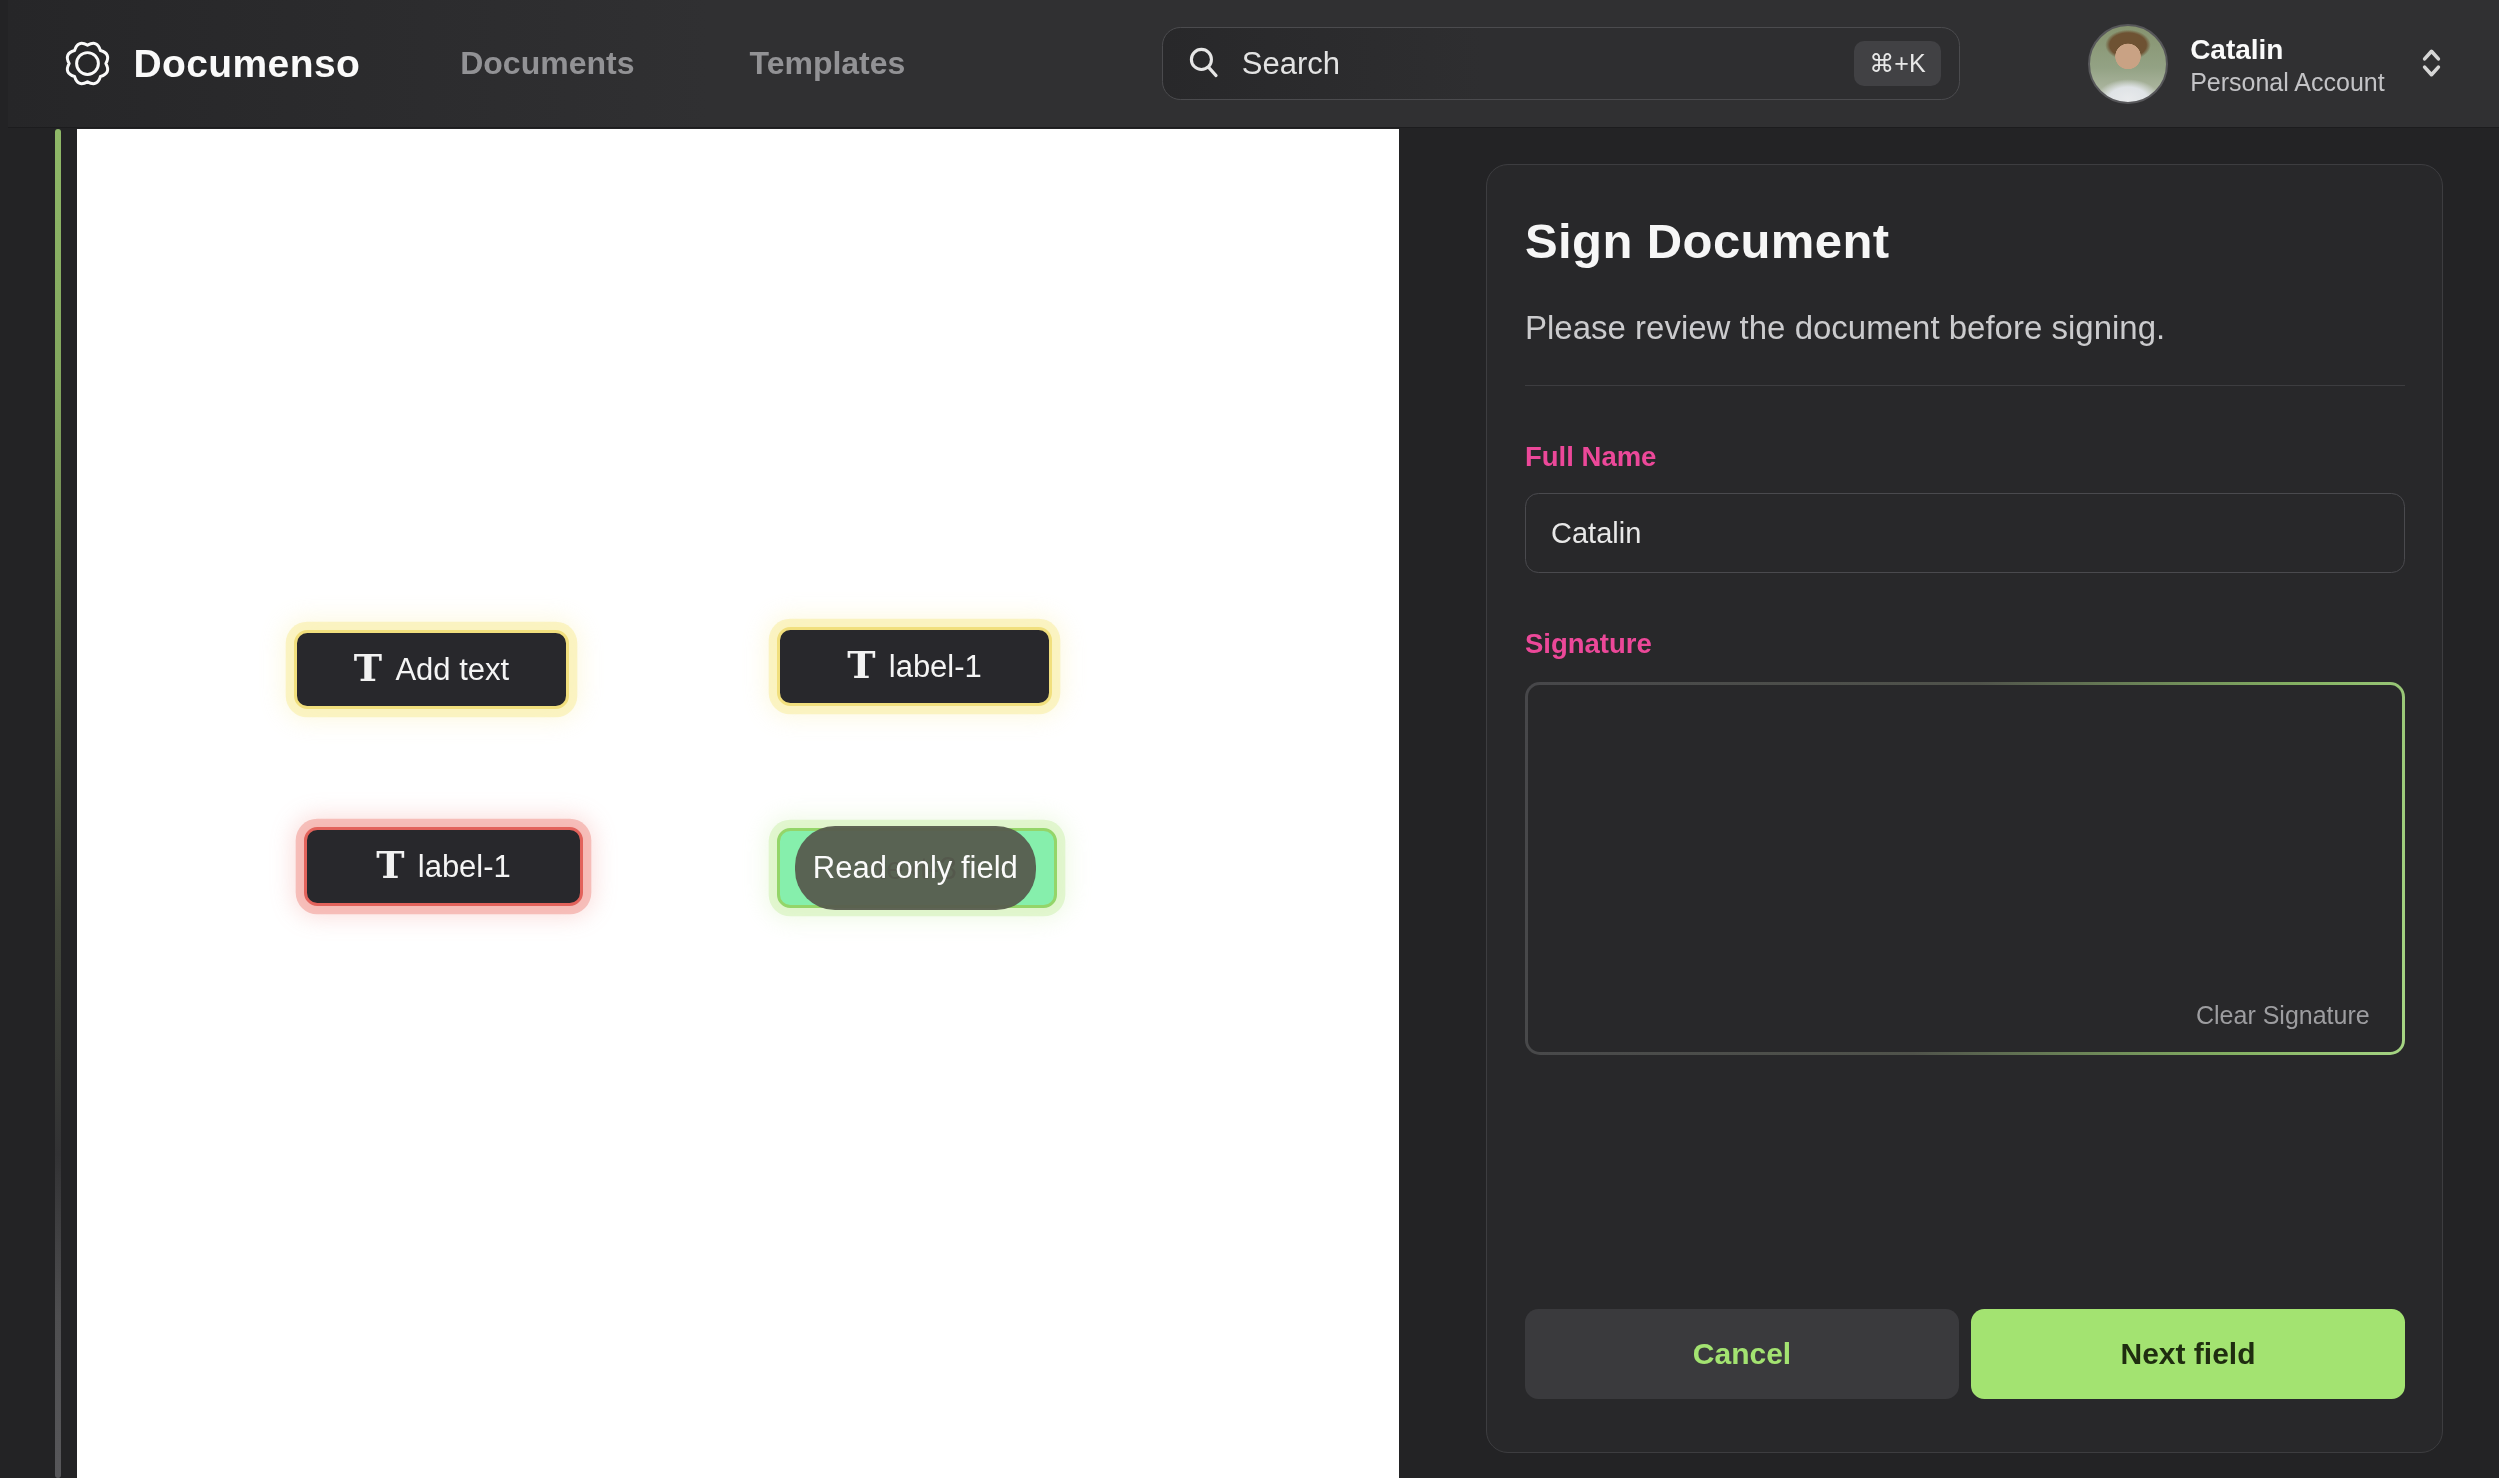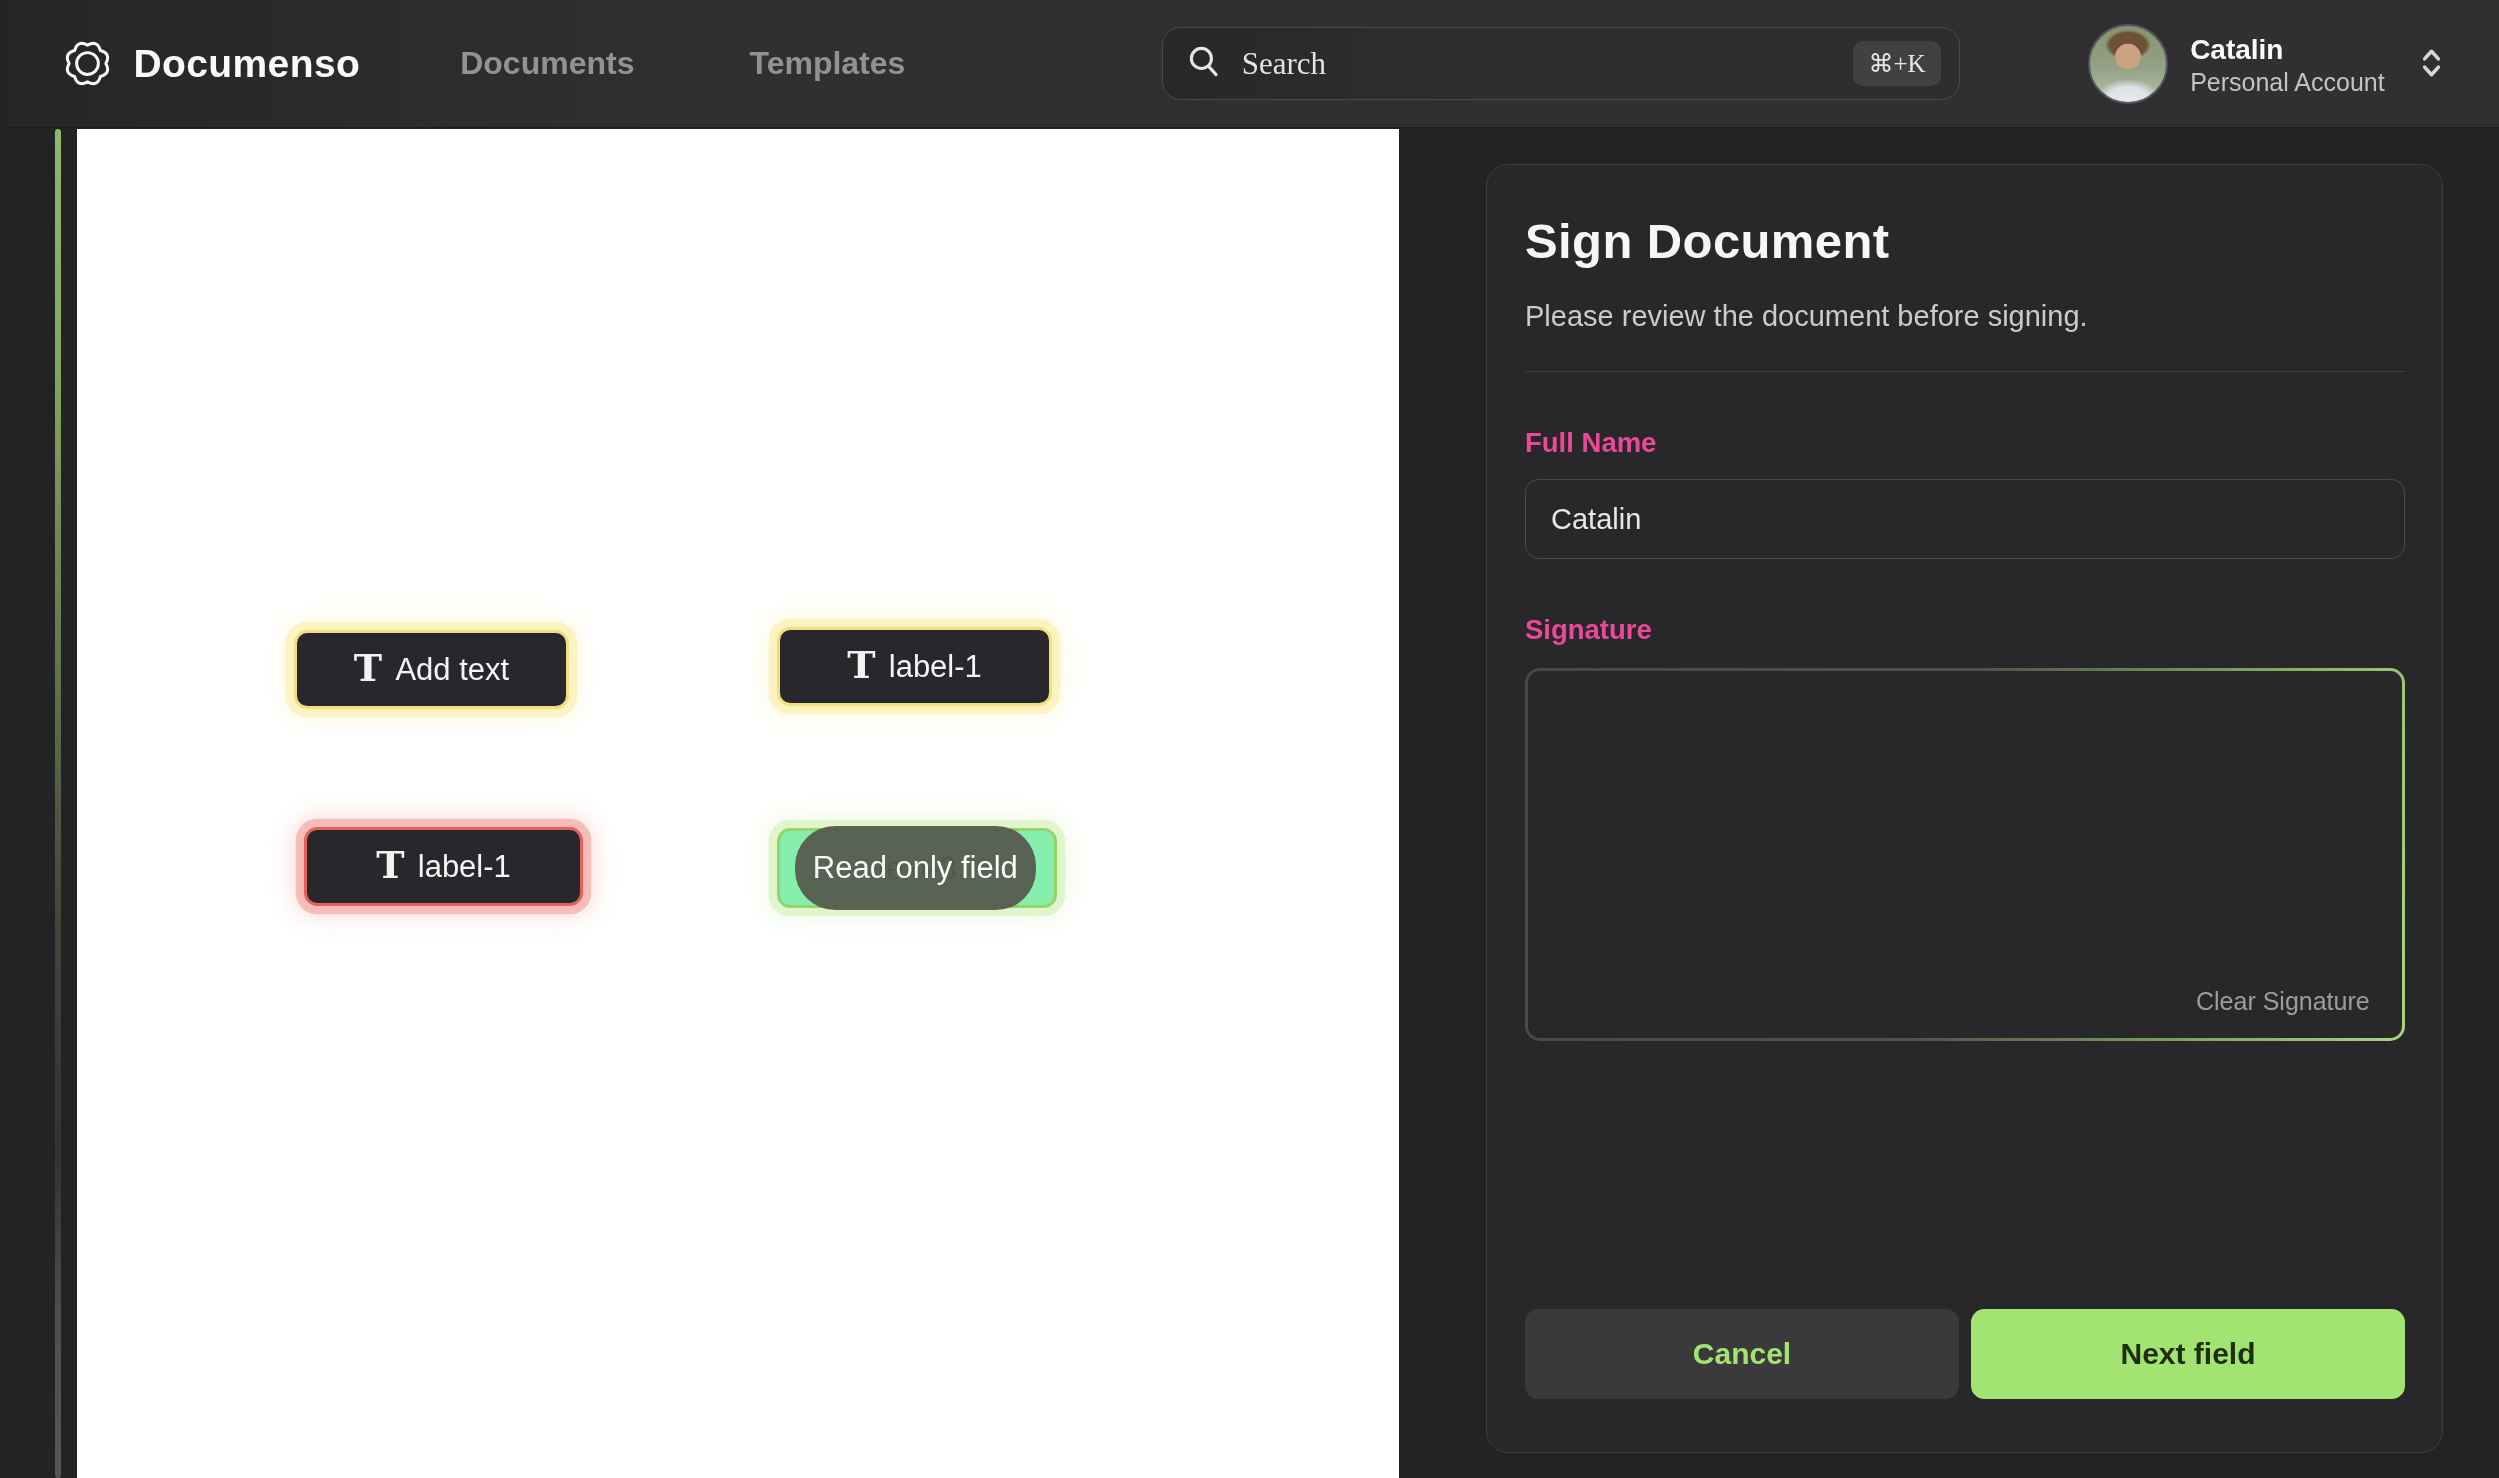--- a/index.html
+++ b/index.html
@@ -21,21 +21,21 @@
   .brand svg { display: block; }
   .brand-name { font-size: 39px; font-weight: 800; color: #fafafa; letter-spacing: 0.4px; }
 
   .nav { display: flex; align-items: center; gap: 115px; margin-left: 100px; }
   .nav-item { font-size: 32px; font-weight: 600; color: #929295; cursor: pointer; }
 
   .searchbox {
     position: absolute; left: 1154px; top: 27px; width: 798px; height: 73px;
     border: 1.7px solid #4b4b4e; border-radius: 18.4px;
     background: linear-gradient(90deg, #28282a 0%, #2e2e30 40%, #2e2e30 100%);
-    display: flex; align-items: center; padding: 0 18.4px 0 23.4px; font-family: Liberation Serif, serif;
+    display: flex; align-items: center; padding: 0 18.4px 0 23.4px;
   }
   .searchbox .mag { flex: 0 0 auto; margin-right: 18.4px; }
   .search-text { font-size: 31px; color: #e3e3e3; font-weight: 500; flex: 1; }
   .kbd {
     background: #414144; border-radius: 10px; padding: 8.3px 15px;
     font-size: 25px; color: #e8e8e8; font-weight: 500;
   }
 
   .userbox {
     position: absolute; right: 60px; top: 18.4px; height: 92px;
@@ -102,21 +102,21 @@
   }
   .readonly-overlay span { font-size: 31px; font-weight: 500; color: #fbfbfb; }
 
   
   .panel {
     position: absolute; left: 1486px; top: 164px; width: 957px; height: 1289px;
     background: #28282a; border: 1.7px solid #3d3d40; border-radius: 22px;
     padding: 48px 37px 0 38px;
   }
   .panel h1 { font-size: 49px; font-weight: 800; color: #f6f6f6; letter-spacing: 0.4px; }
-  .panel-sub { margin-top: 31px; font-size: 29px; color: #cbcbcd; }
+  .panel-sub { margin-top: 40px; font-size: 33px; color: #cbcbcd; }
   .panel-divider { margin-top: 38px; border: none; border-top: 1.7px solid #3d3d40; }
   .field-label { display: block; margin-top: 55px; font-size: 27.5px; font-weight: 700; color: #ec4899; }
   .text-input {
     margin-top: 20px; width: 100%; height: 80px;
     background: transparent; border: 1.7px solid #4a4a4e; border-radius: 13.3px;
     font-family: "Liberation Sans", sans-serif; font-size: 29px; color: #e8e8e8;
     padding: 0 25px; outline: none;
   }
   .sig-wrap {
     margin-top: 22px; width: 100%; height: 373px; border-radius: 15px; padding: 3.3px;

